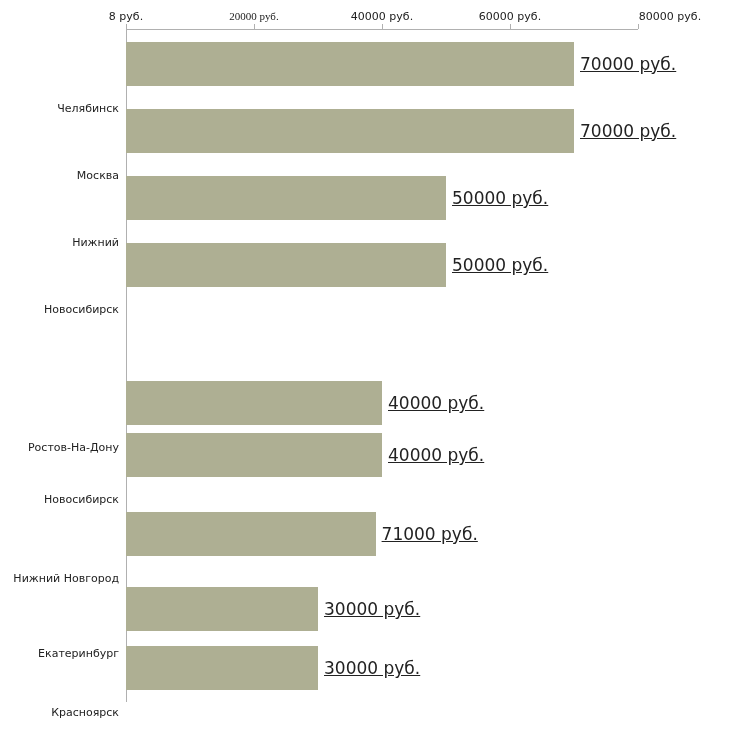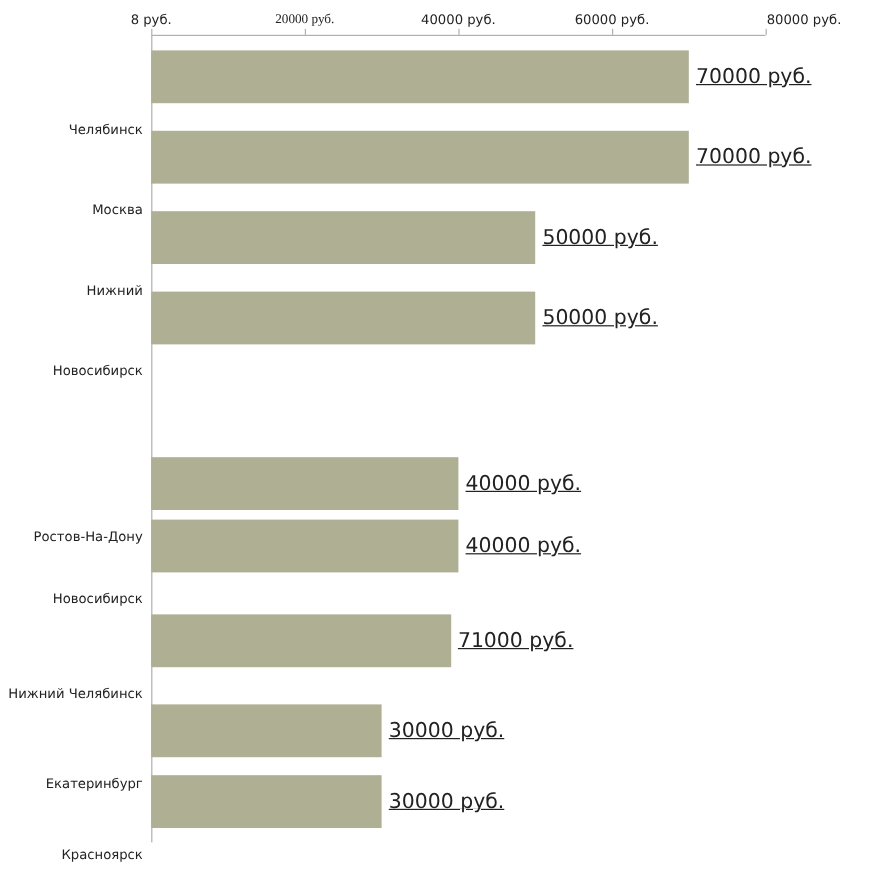--- a/index.html
+++ b/index.html
@@ -136,21 +136,21 @@
         <div class="cat-label">Ростов-На-Дону</div>
         <div class="val-label" style="left: 256px;">40000 руб.</div>
       </div>
       <div class="row" style="top: 403px; height: 44px;">
         <div class="bar" style="width: 256px; background: rgb(174, 175, 147);"></div>
         <div class="cat-label">Новосибирск</div>
         <div class="val-label" style="left: 256px;">40000 руб.</div>
       </div>
       <div class="row" style="top: 482px; height: 44px;">
         <div class="bar" style="width: 249.6px; background: rgb(174, 175, 147);"></div>
-        <div class="cat-label">Нижний Челябинск</div>
+        <div class="cat-label">Нижний Новгород</div>
         <div class="val-label" style="left: 249.6px;">71000 руб.</div>
       </div>
       <div class="row" style="top: 557px; height: 44px;">
         <div class="bar" style="width: 192px; background: rgb(174, 175, 147);"></div>
         <div class="cat-label">Екатеринбург</div>
         <div class="val-label" style="left: 192px;">30000 руб.</div>
       </div>
       <div class="row" style="top: 616.4px; height: 44px;">
         <div class="bar" style="width: 192px; background: rgb(174, 175, 147);"></div>
         <div class="cat-label">Красноярск</div>

